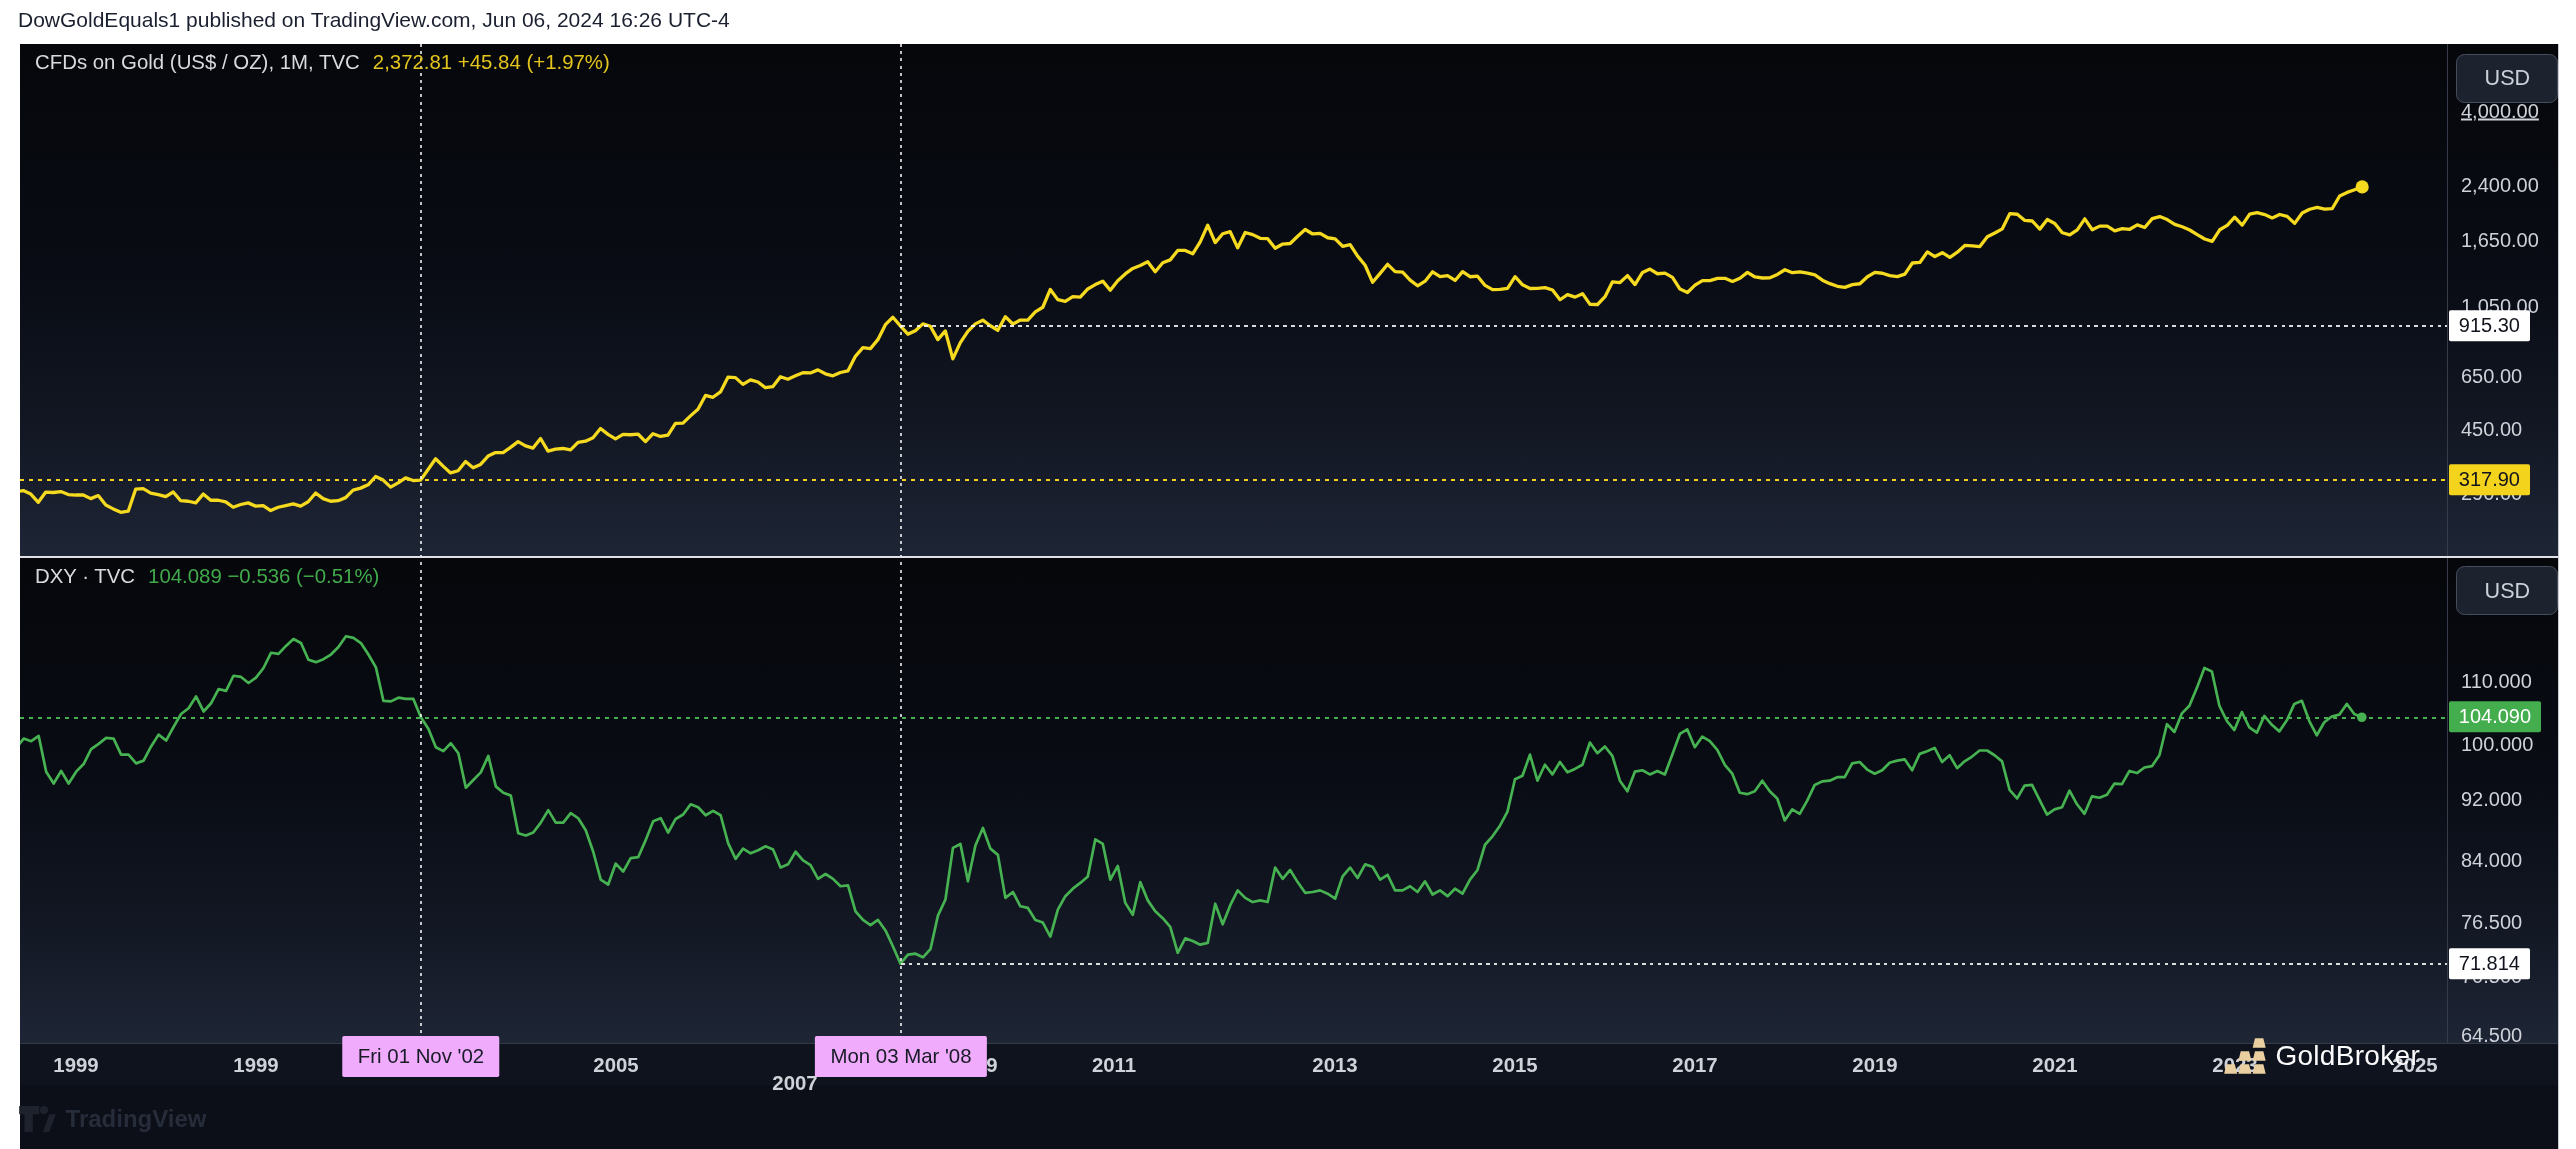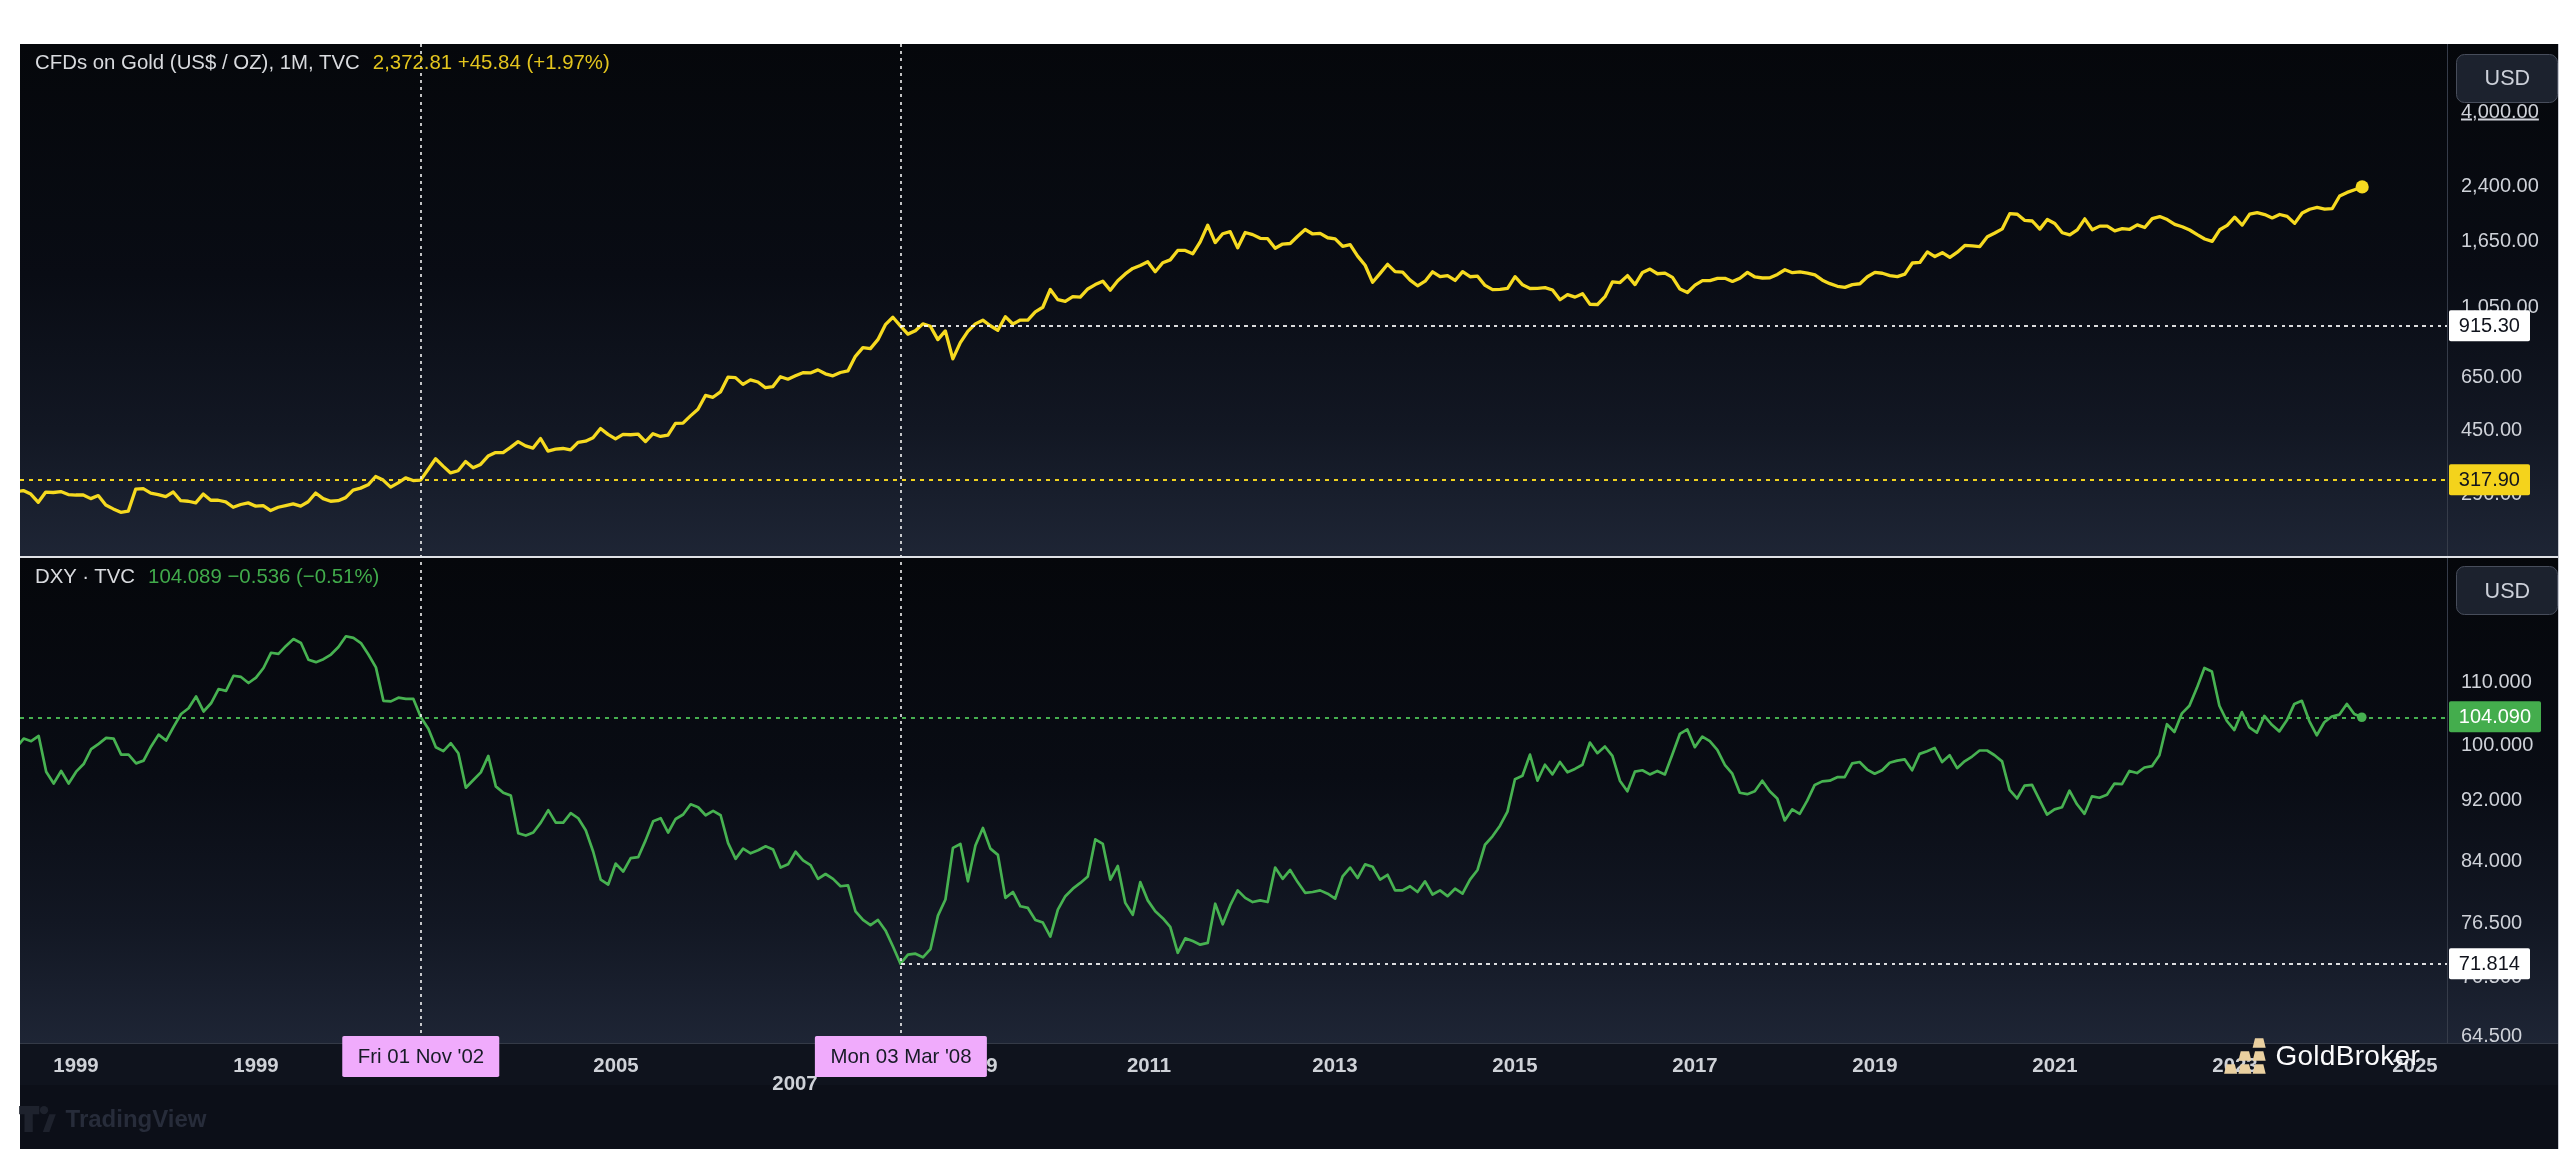--- a/index.html
+++ b/index.html
@@ -31,20 +31,21 @@
   #gb-logo{position:absolute;left:2204px;top:993px;display:flex;align-items:center;gap:8.4px;z-index:6;}
   #gb-text{color:#fbfbfc;font-size:28px;font-weight:500;letter-spacing:0.3px;}
   #tv-footer{position:absolute;left:19px;top:1105px;display:flex;align-items:center;gap:9.6px;}
   #tv-text{color:#272c3a;font-size:24px;font-weight:700;}
   svg{display:block;}
 </style>
 </head>
 <body>
 <div id="stage">
 
+  <div id="attribution">DowGoldEquals1 published on TradingView.com, Jun 06, 2024 16:26 UTC-4</div>
 
   <div id="widget">
 
     <div class="panel" id="panel-gold" style="top:0;height:512px;">
       <div class="plot" style="height:512px;">
         <svg id="svg-gold" width="2427" height="512" viewBox="0 0 4047 853">
             <polyline points="-32.0,740.2 -19.5,734.6 -7.0,746.7 5.5,744.2 18.0,750.1 30.5,763.9 43.0,746.7 55.5,747.5 68.0,745.9 80.5,750.9 93.0,751.7 105.5,751.7 118.0,757.7 130.5,752.6 143.0,768.4 155.5,774.8 168.0,780.5 180.5,778.6 193.0,741.8 205.5,741.0 218.0,748.4 230.5,750.9 243.0,754.3 255.5,746.7 268.0,761.2 280.5,762.1 293.0,764.8 305.5,750.1 318.0,760.4 330.5,760.4 343.0,763.0 355.5,772.1 368.0,767.5 380.5,764.8 393.0,770.2 405.5,769.3 418.0,777.6 430.5,772.1 443.0,769.3 455.5,766.6 468.0,770.2 480.5,763.0 493.0,748.4 505.5,757.7 518.0,762.1 530.5,761.2 543.0,756.0 555.5,743.4 568.0,740.2 580.5,734.6 593.0,720.8 605.5,726.8 618.0,738.5 630.5,731.4 643.0,723.0 655.5,727.6 668.0,726.9 680.5,709.1 693.0,691.3 705.5,703.5 718.0,714.9 730.5,711.2 743.0,695.9 755.5,706.3 768.0,700.7 780.5,686.7 793.0,680.9 805.5,680.9 818.0,672.2 830.5,662.6 843.0,669.8 855.5,673.4 868.0,657.4 880.5,678.4 893.0,675.3 905.5,674.1 918.0,676.5 930.5,663.8 943.0,662.0 955.5,656.3 968.0,640.7 980.5,650.6 993.0,658.0 1005.5,650.6 1018.0,651.2 1030.5,650.0 1043.0,662.6 1055.5,649.5 1068.0,654.0 1080.5,651.7 1093.0,632.3 1105.5,631.8 1118.0,619.7 1130.5,608.6 1143.0,585.7 1155.5,588.7 1168.0,579.8 1180.5,555.2 1193.0,555.9 1205.5,567.2 1218.0,559.8 1230.5,563.2 1243.0,572.8 1255.5,570.8 1268.0,554.4 1280.5,558.6 1293.0,552.9 1305.5,547.7 1318.0,548.1 1330.5,543.0 1343.0,549.6 1355.5,552.9 1368.0,547.4 1380.5,544.8 1393.0,520.4 1405.5,505.8 1418.0,507.6 1430.5,492.6 1443.0,467.6 1455.5,455.3 1468.0,469.7 1480.5,483.4 1493.0,477.9 1505.5,466.3 1518.0,470.3 1530.5,492.6 1543.0,478.1 1555.5,524.7 1568.0,497.6 1580.5,478.7 1593.0,466.3 1605.5,460.1 1618.0,469.5 1630.5,477.0 1643.0,454.3 1655.5,466.6 1668.0,459.9 1680.5,459.9 1693.0,446.2 1705.5,438.6 1718.0,408.9 1730.5,425.9 1743.0,428.8 1755.5,421.0 1768.0,421.7 1780.5,408.1 1793.0,400.8 1805.5,395.1 1818.0,410.2 1830.5,394.3 1843.0,383.0 1855.5,373.9 1868.0,368.9 1880.5,362.7 1893.0,379.3 1905.5,364.4 1918.0,359.6 1930.5,343.8 1943.0,343.8 1955.5,349.5 1968.0,329.6 1980.5,301.7 1993.0,330.8 2005.5,316.0 2018.0,312.6 2030.5,339.5 2043.0,313.9 2055.5,317.5 2068.0,323.7 2080.5,324.3 2093.0,340.3 2105.5,333.2 2118.0,332.3 2130.5,320.2 2143.0,309.0 2155.5,316.4 2168.0,315.4 2180.5,322.7 2193.0,324.6 2205.5,336.9 2218.0,334.3 2230.5,353.3 2243.0,368.6 2255.5,397.0 2268.0,382.1 2280.5,367.0 2293.0,379.3 2305.5,380.1 2318.0,393.3 2330.5,402.8 2343.0,395.1 2355.5,379.5 2368.0,387.5 2380.5,386.0 2393.0,393.9 2405.5,379.3 2418.0,387.7 2430.5,386.8 2443.0,402.2 2455.5,409.3 2468.0,408.9 2480.5,407.1 2493.0,387.5 2505.5,401.2 2518.0,407.3 2530.5,407.1 2543.0,405.8 2555.5,409.8 2568.0,426.1 2580.5,417.6 2593.0,421.7 2605.5,415.9 2618.0,433.8 2630.5,434.0 2643.0,421.0 2655.5,396.2 2668.0,397.4 2680.5,385.8 2693.0,400.8 2705.5,380.6 2718.0,375.0 2730.5,382.7 2743.0,381.6 2755.5,388.7 2768.0,408.3 2780.5,414.0 2793.0,401.8 2805.5,394.3 2818.0,394.1 2830.5,390.4 2843.0,390.4 2855.5,395.6 2868.0,390.2 2880.5,380.4 2893.0,388.1 2905.5,389.8 2918.0,389.4 2930.5,383.8 2943.0,376.1 2955.5,381.0 2968.0,379.7 2980.5,381.6 2993.0,384.7 3005.5,393.5 3018.0,399.2 3030.5,403.6 3043.0,405.4 3055.5,400.8 3068.0,399.4 3080.5,387.7 3093.0,380.4 3105.5,381.9 3118.0,385.8 3130.5,387.5 3143.0,383.4 3155.5,364.8 3168.0,363.9 3180.5,346.3 3193.0,354.1 3205.5,347.6 3218.0,355.5 3230.5,346.8 3243.0,335.5 3255.5,336.1 3268.0,337.4 3280.5,321.1 3293.0,314.8 3305.5,307.8 3318.0,282.5 3330.5,283.5 3343.0,293.9 3355.5,294.8 3368.0,308.3 3380.5,292.3 3393.0,298.8 3405.5,314.3 3418.0,318.0 3430.5,309.6 3443.0,291.2 3455.5,309.3 3468.0,303.3 3480.5,303.3 3493.0,311.1 3505.5,307.5 3518.0,308.6 3530.5,301.3 3543.0,305.6 3555.5,290.9 3568.0,287.4 3580.5,292.4 3593.0,300.3 3605.5,304.3 3618.0,309.8 3630.5,317.5 3643.0,324.7 3655.5,328.7 3668.0,309.4 3680.5,302.0 3693.0,288.5 3705.5,301.6 3718.0,283.4 3730.5,280.8 3743.0,284.1 3755.5,289.6 3768.0,283.9 3780.5,287.0 3793.0,298.7 3805.5,281.5 3818.0,275.2 3830.5,272.0 3843.0,274.8 3855.5,274.3 3868.0,253.1 3880.5,247.1 3893.0,242.7 3905.5,238.0" fill="none" stroke="#f6da20" stroke-width="5.5" stroke-linejoin="round" stroke-linecap="round"></polyline>
             <circle cx="3905.5049999999987" cy="238.00633531248798" r="11" fill="#f6da20"></circle>
           </svg>
       </div>
@@ -95,21 +96,21 @@
         <div class="hline white" style="left: 881px; width: 1546px; top: 405px;"></div>
       </div>
 
     <div id="time-axis">
         <div class="year" style="left: 56px;">1999</div>
         <div class="year" style="left: 236px;">1999</div>
         <div class="year" style="left: 416px;">2003</div>
         <div class="year" style="left: 596px;">2005</div>
         <div class="year" style="left: 775px; margin-top: 18px;">2007</div>
         <div class="year" style="left: 955px;">2009</div>
-        <div class="year" style="left: 1129px;">2011</div>
+        <div class="year" style="left: 1094px;">2011</div>
         <div class="year" style="left: 1315px;">2013</div>
         <div class="year" style="left: 1495px;">2015</div>
         <div class="year" style="left: 1675px;">2017</div>
         <div class="year" style="left: 1855px;">2019</div>
         <div class="year" style="left: 2035px;">2021</div>
         <div class="year" style="left: 2215px;">2023</div>
         <div class="year" style="left: 2395px;">2025</div>
       </div>
     <div id="bottom-bar"></div>
 

